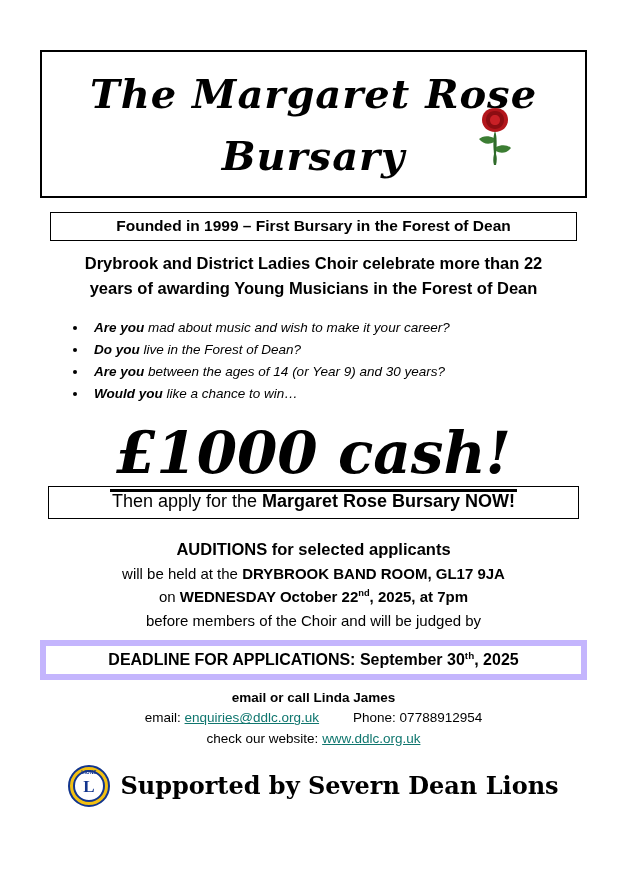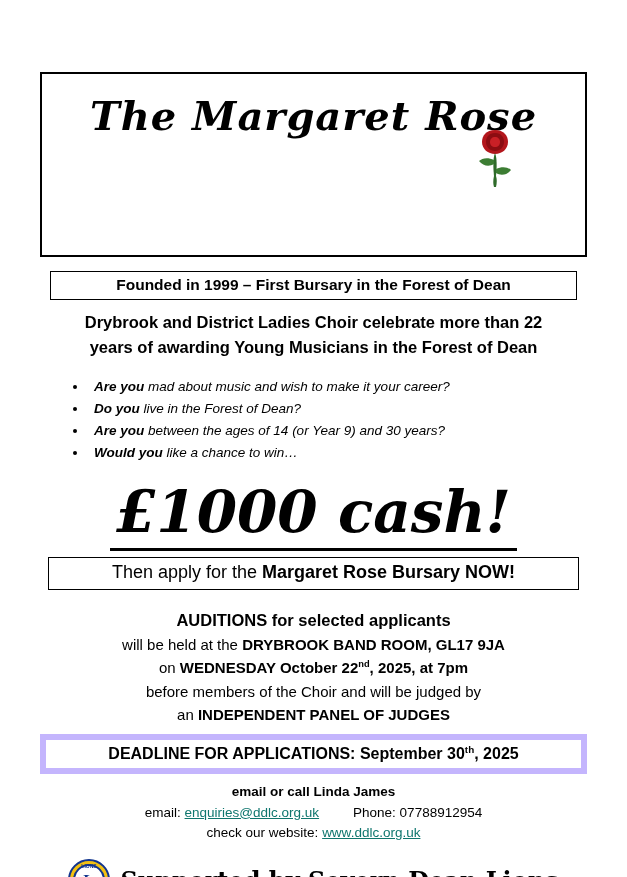--- a/index.html
+++ b/index.html
@@ -19,25 +19,25 @@
   .page {
     width: 627px;
     height: 877px;
     box-sizing: border-box;
     padding: 0 40px;
     position: relative;
   }
 
   
   .title-box {
-    margin-top: 72px;
+    margin-top: 50px;
     border: 2px solid #000;
     padding: 6px 10px 16px 10px;
     position: relative;
-    height: 185px;
+    height: 148px;
     box-sizing: border-box;
   }
   .title-line {
     font-family: "DejaVu Serif", serif;
     font-style: italic;
     font-weight: bold;
     text-align: center;
     line-height: 1.0;
     letter-spacing: 1px;
   }
@@ -107,21 +107,21 @@
     margin-top: 18px;
     line-height: 1.0;
   }
   .cash span {
     border-bottom: 3px solid #000;
     padding: 0 6px 2px 6px;
   }
 
   
   .apply-box {
-    margin-top: 16px;
+    margin-top: 4px;
     margin-left: 8px;
     margin-right: 8px;
     border: 1px solid #000;
     padding: 4px 0 6px 0;
     text-align: center;
     font-size: 18px;
   }
   .apply-box b { font-weight: bold; }
 
   
@@ -186,20 +186,21 @@
     letter-spacing: 0px;
   }
 </style>
 </head>
 <body>
 
 <div class="page">
 
   <div class="title-box">
     <div class="title-line title-line-1">The Margaret Rose</div>
+    <div class="title-line title-line-2">Bursary</div>
     <svg class="rose" viewBox="0 0 44 62">
       <g>
         <path d="M22 4 C13 4 9 10 9 16 C9 23 15 28 22 28 C29 28 35 23 35 16 C35 10 31 4 22 4 Z" fill="#b3161c"></path>
         <path d="M22 7 C16 7 13 11 13 16 C13 21 17 25 22 25 C27 25 31 21 31 16 C31 11 28 7 22 7 Z" fill="#8c0d12"></path>
         <path d="M22 11 C19 11 17 13 17 16 C17 19 19 21 22 21 C25 21 27 19 27 16 C27 13 25 11 22 11 Z" fill="#c92026"></path>
         <path d="M22 27 C20 32 20 40 21 50 L23 50 C24 40 24 32 22 27 Z" fill="#2f6b2a"></path>
         <path d="M21 34 C15 31 9 32 6 35 C10 40 16 41 21 38 Z" fill="#3c7d33"></path>
         <path d="M23 43 C29 40 35 41 38 44 C34 49 28 50 23 47 Z" fill="#3c7d33"></path>
         <path d="M21 50 C20 54 20 58 21 61 L23 61 C24 57 24 53 23 50 Z" fill="#2f6b2a"></path>
       </g>
@@ -238,23 +239,20 @@
 
   <div class="auditions">
     <div class="big">AUDITIONS for selected applicants</div>
     <div>
       <span>will be held at the </span><b>DRYBROOK BAND ROOM, GL17 9JA</b>
     </div>
     <div>
       <span>on </span><b>WEDNESDAY</b><b> October 22</b><b><sup>nd</sup></b><b>, 2025, at 7pm</b>
     </div>
     <div>before members of the Choir and will be judged by</div>
-    <div>
-      <span>an </span><b>INDEPENDENT PANEL OF JUDGES</b>
-    </div>
   </div>
 
   <div class="deadline-box">
     <span>DEADLINE FOR APPLICATIONS: September 30</span><sup>th</sup><span>, 2025</span>
   </div>
 
   <div class="contact">
     <div class="bold">email or call Linda James</div>
     <div class="row-spread">
       <span>email: </span><a href="#">enquiries@ddlc.org.uk</a><span class="gap"></span><span>Phone: 07788912954</span>

